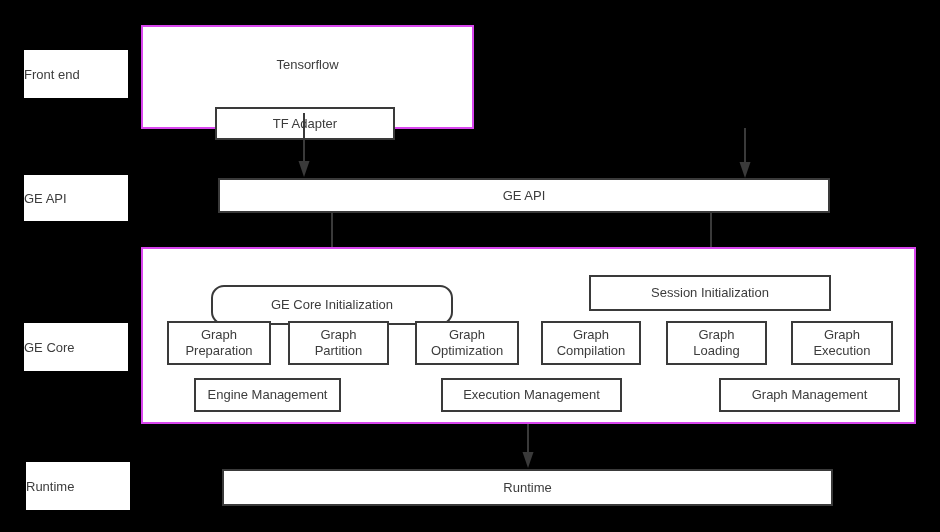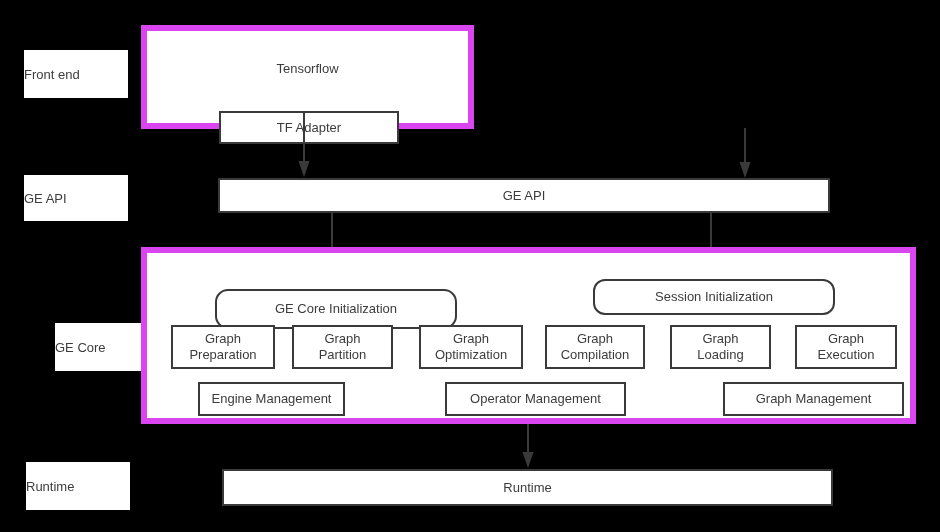--- a/index.html
+++ b/index.html
@@ -36,21 +36,21 @@
     color: #3c3c3c;
     display: flex;
     align-items: center;
     justify-content: flex-start;
     text-align: center;
     font-size: 13px;
   }
   .container-box {
     display: block;
     background: #ffffff;
-    border: 6px solid #d946ef;
+    border: 2px solid #d946ef;
   }
   .container-title {
     position: absolute;
     left: 0;
     right: 0;
     text-align: center;
     color: #3c3c3c;
     font-size: 13px;
   }
   .bar {
@@ -67,21 +67,21 @@
 <div id="canvas">
 
   <div class="label-box" style="left:24px; top:50px; width:104px; height:48px;">
     <span>Front end</span>
   </div>
 
   <div class="label-box" style="left:24px; top:175px; width:104px; height:46px;">
     <span>GE API</span>
   </div>
 
-  <div class="label-box" style="left:24px; top:323px; width:104px; height:48px;margin-left:31px;">
+  <div class="label-box" style="left:24px; top:323px; width:104px; height:48px;">
     <span>GE Core</span>
   </div>
 
   <div class="label-box" style="left:26px; top:462px; width:104px; height:48px;">
     <span>Runtime</span>
   </div>
 
   <div class="box container-box" style="left:141px; top:25px; width:333px; height:104px;">
     <div class="container-title" style="top:30px;">Tensorflow</div>
     <div class="box" style="left:72px; top:80px; width:180px; height:33px;">
@@ -121,21 +121,21 @@
       <polygon points="2.5,46 13.5,46 8,62" fill="#3a3a3a"></polygon>
     </svg>
   </div>
 
   <div class="box container-box" style="left:141px; top:247px; width:775px; height:177px;">
 
     <div class="box" style="left:68px; top:36px; width:242px; height:40px;border-radius:13px;">
       <span>GE Core Initialization</span>
     </div>
 
-    <div class="box" style="left:446px; top:26px; width:242px; height:36px;border-radius:12px;">
+    <div class="box" style="left:446px; top:26px; width:242px; height:36px;">
       <span>Session Initialization</span>
     </div>
 
     <div class="box" style="left:24px; top:72px; width:104px; height:44px; flex-direction:column;">
       <span>Graph</span>
       <span>Preparation</span>
     </div>
 
     <div class="box" style="left:145px; top:72px; width:101px; height:44px; flex-direction:column;">
       <span>Graph</span>
@@ -160,21 +160,21 @@
     <div class="box" style="left:648px; top:72px; width:102px; height:44px; flex-direction:column;">
       <span>Graph</span>
       <span>Execution</span>
     </div>
 
     <div class="box" style="left:51px; top:129px; width:147px; height:34px;">
       <span>Engine Management</span>
     </div>
 
     <div class="box" style="left:298px; top:129px; width:181px; height:34px;">
-      <span>Operator Management</span>
+      <span>Execution Management</span>
     </div>
 
     <div class="box" style="left:576px; top:129px; width:181px; height:34px;">
       <span>Graph Management</span>
     </div>
   </div>
 
   <div class="conn" style="left:520px; top:424px; width:16px; height:46px;">
     <svg width="16" height="46" viewBox="0 0 16 46">
       <line x1="8" y1="0" x2="8" y2="30" stroke="#3a3a3a" stroke-width="2"></line>

